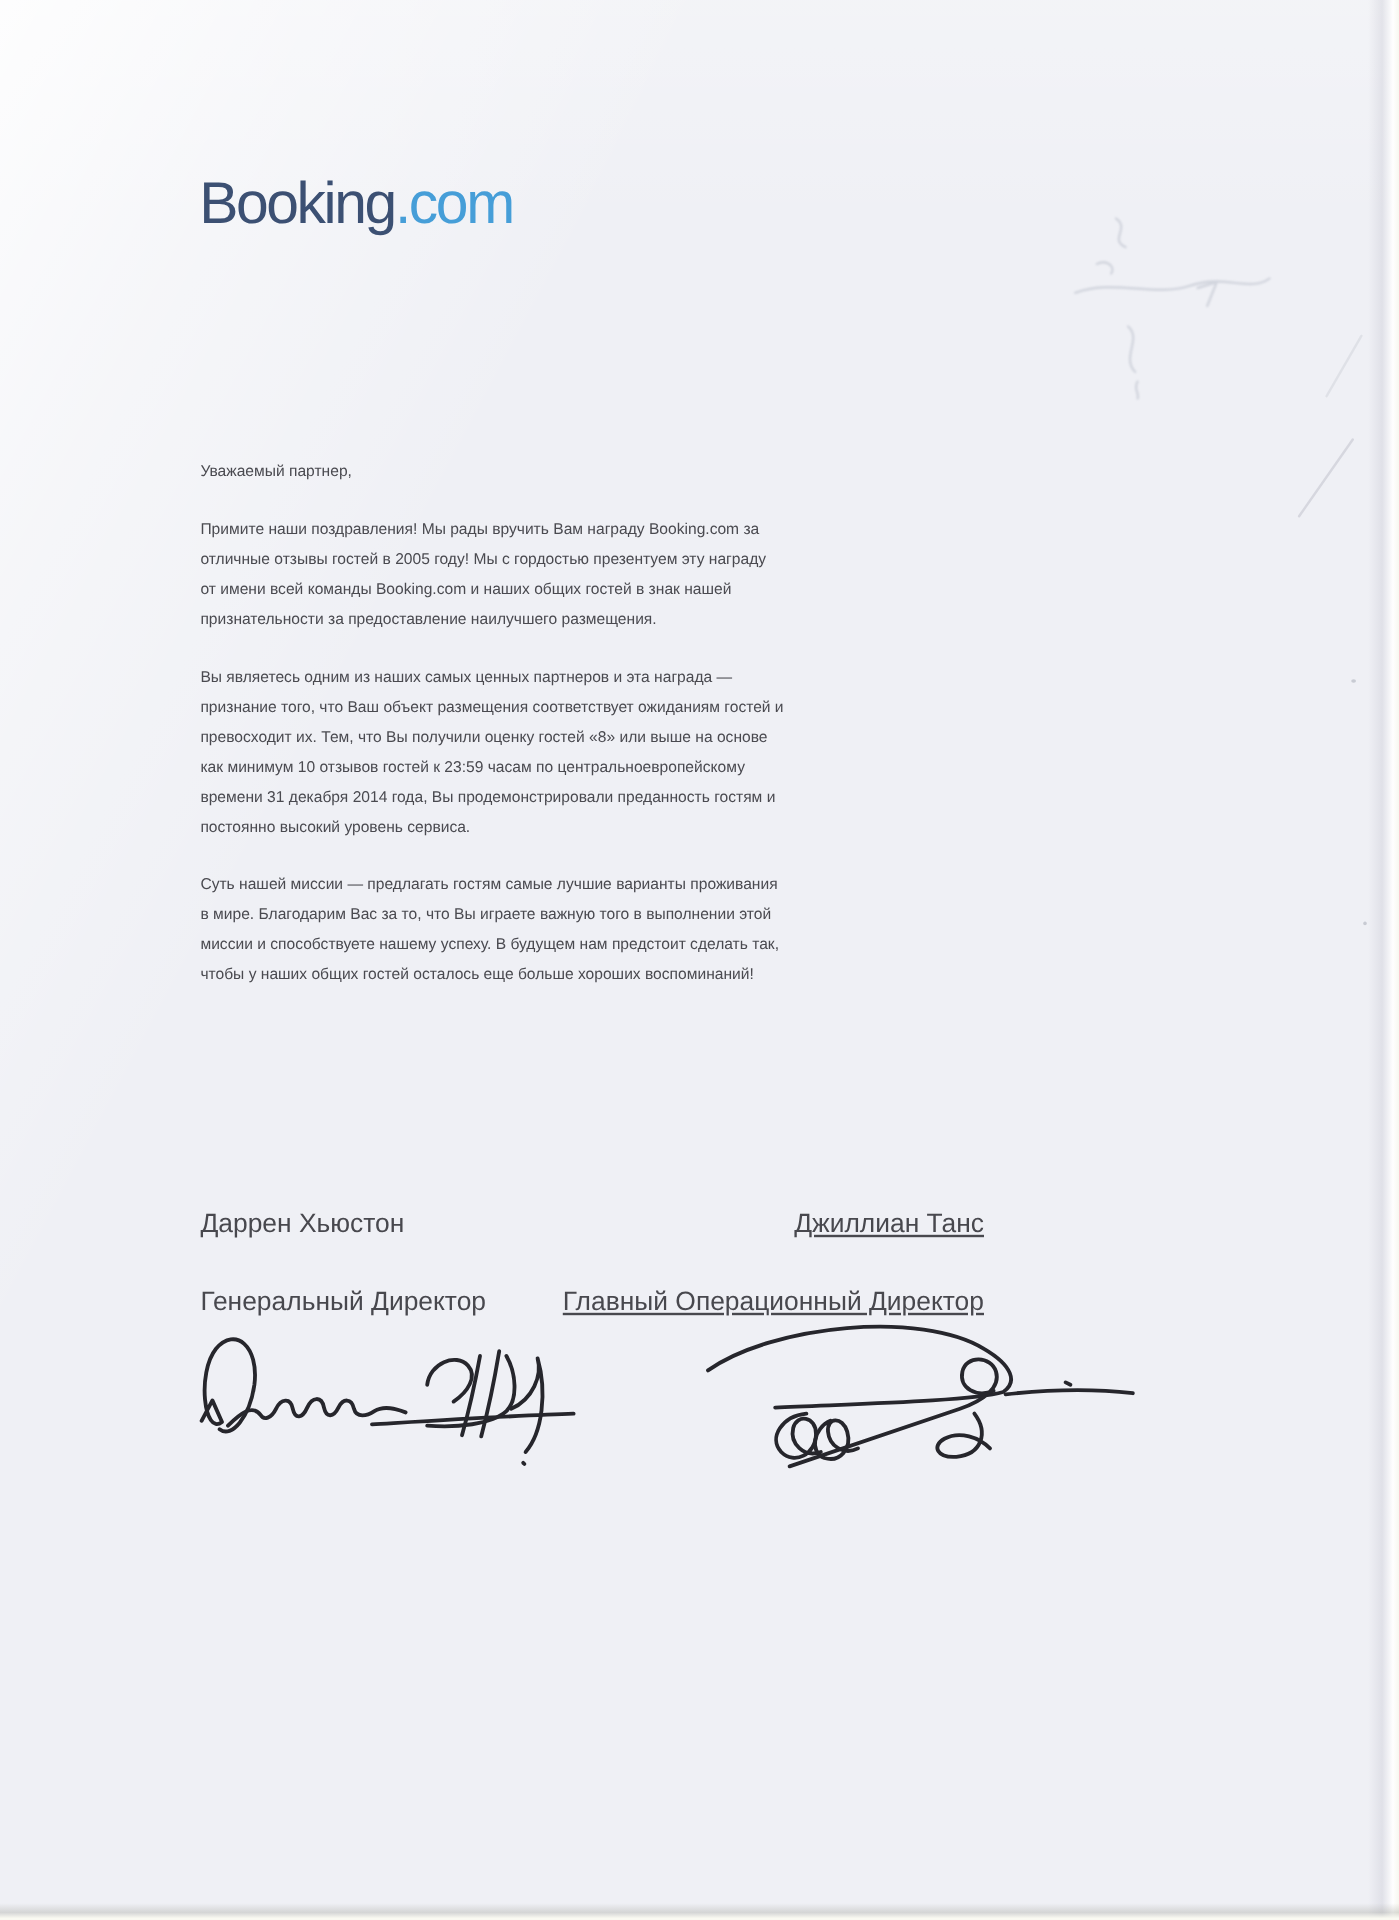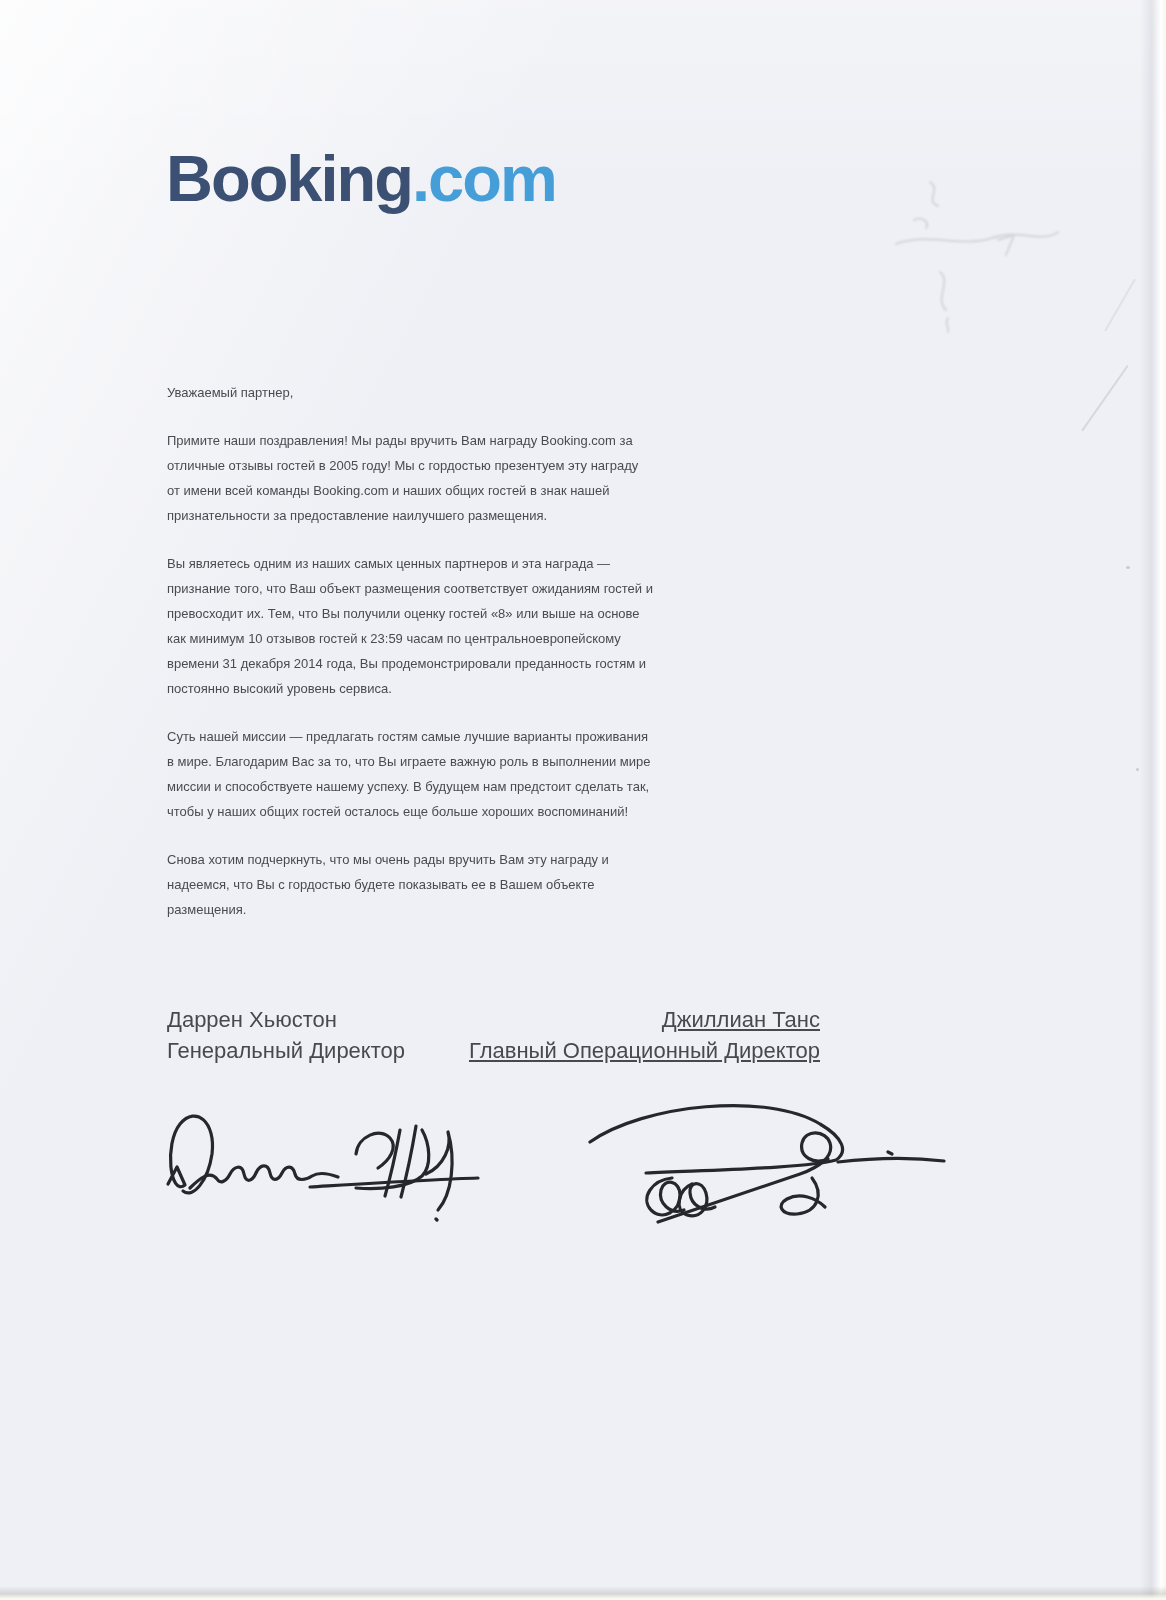--- a/index.html
+++ b/index.html
@@ -27,33 +27,33 @@
   .crease{
     position:absolute;height:2px;background:rgba(150,152,165,0.28);
     transform-origin:left center;pointer-events:none;border-radius:2px;
   }
   .crease-1{left:1082px;top:430px;width:80px;transform:rotate(-55deg);}
   .crease-2{left:1105px;top:330px;width:60px;transform:rotate(-60deg);opacity:.6;}
   .smudge{position:absolute;pointer-events:none;}
 
   .logo{
     position:absolute;left:166px;top:146px;
-    font-size:65px;font-weight:700;letter-spacing:-2px;line-height:1;
+    font-size:49px;font-weight:400;letter-spacing:-2px;line-height:1;
     white-space:nowrap;
   }
 
   .content{
     position:absolute;left:167px;top:380px;width:800px;
     font-size:13px;line-height:25px;color:#4a4a50;
   }
   .content p{margin:0 0 23px 0;white-space:pre-line;}
 
   .sig-block{position:absolute;font-size:22px;line-height:31px;color:#48484e;}
   .sig-block .sig-name{white-space:nowrap;}
-  .sig-block .sig-title{white-space:nowrap;}
+  .sig-block .sig-title{white-space:nowrap;margin-top:34px;}
   .sig-left{left:167px;top:1004px;text-align:left;}
   .sig-right{left:400px;top:1004px;width:420px;text-align:right;text-decoration:underline;}
 
   .signature{position:absolute;}
   .signature path{fill:none;stroke:#26262c;stroke-linecap:round;stroke-linejoin:round;}
   .sig-darren{left:160px;top:1082px;}
   .sig-gillian{left:588px;top:1080px;}
 
   .pencil{opacity:0.30;filter:blur(1.1px);}
   .pencil path{fill:none;stroke:#8f97a8;stroke-width:2;stroke-linecap:round;}
@@ -89,26 +89,23 @@
 отличные отзывы гостей в 2005 году! Мы с гордостью презентуем эту награду
 от имени всей команды Booking.com и наших общих гостей в знак нашей
 признательности за предоставление наилучшего размещения.</p>
     <p>Вы являетесь одним из наших самых ценных партнеров и эта награда —
 признание того, что Ваш объект размещения соответствует ожиданиям гостей и
 превосходит их. Тем, что Вы получили оценку гостей «8» или выше на основе
 как минимум 10 отзывов гостей к 23:59 часам по центральноевропейскому
 времени 31 декабря 2014 года, Вы продемонстрировали преданность гостям и
 постоянно высокий уровень сервиса.</p>
     <p>Суть нашей миссии — предлагать гостям самые лучшие варианты проживания
-в мире. Благодарим Вас за то, что Вы играете важную роль в выполнении мире
+в мире. Благодарим Вас за то, что Вы играете важную того в выполнении этой
 миссии и способствуете нашему успеху. В будущем нам предстоит сделать так,
 чтобы у наших общих гостей осталось еще больше хороших воспоминаний!</p>
-    <p>Снова хотим подчеркнуть, что мы очень рады вручить Вам эту награду и
-надеемся, что Вы с гордостью будете показывать ее в Вашем объекте
-размещения.</p>
   </div>
 
   <div class="sig-block sig-left">
     <div class="sig-name">Даррен Хьюстон</div>
     <div class="sig-title">Генеральный Директор</div>
   </div>
 
   <div class="sig-block sig-right">
     <div class="sig-name">Джиллиан Танс</div>
     <div class="sig-title">Главный Операционный Директор</div>

